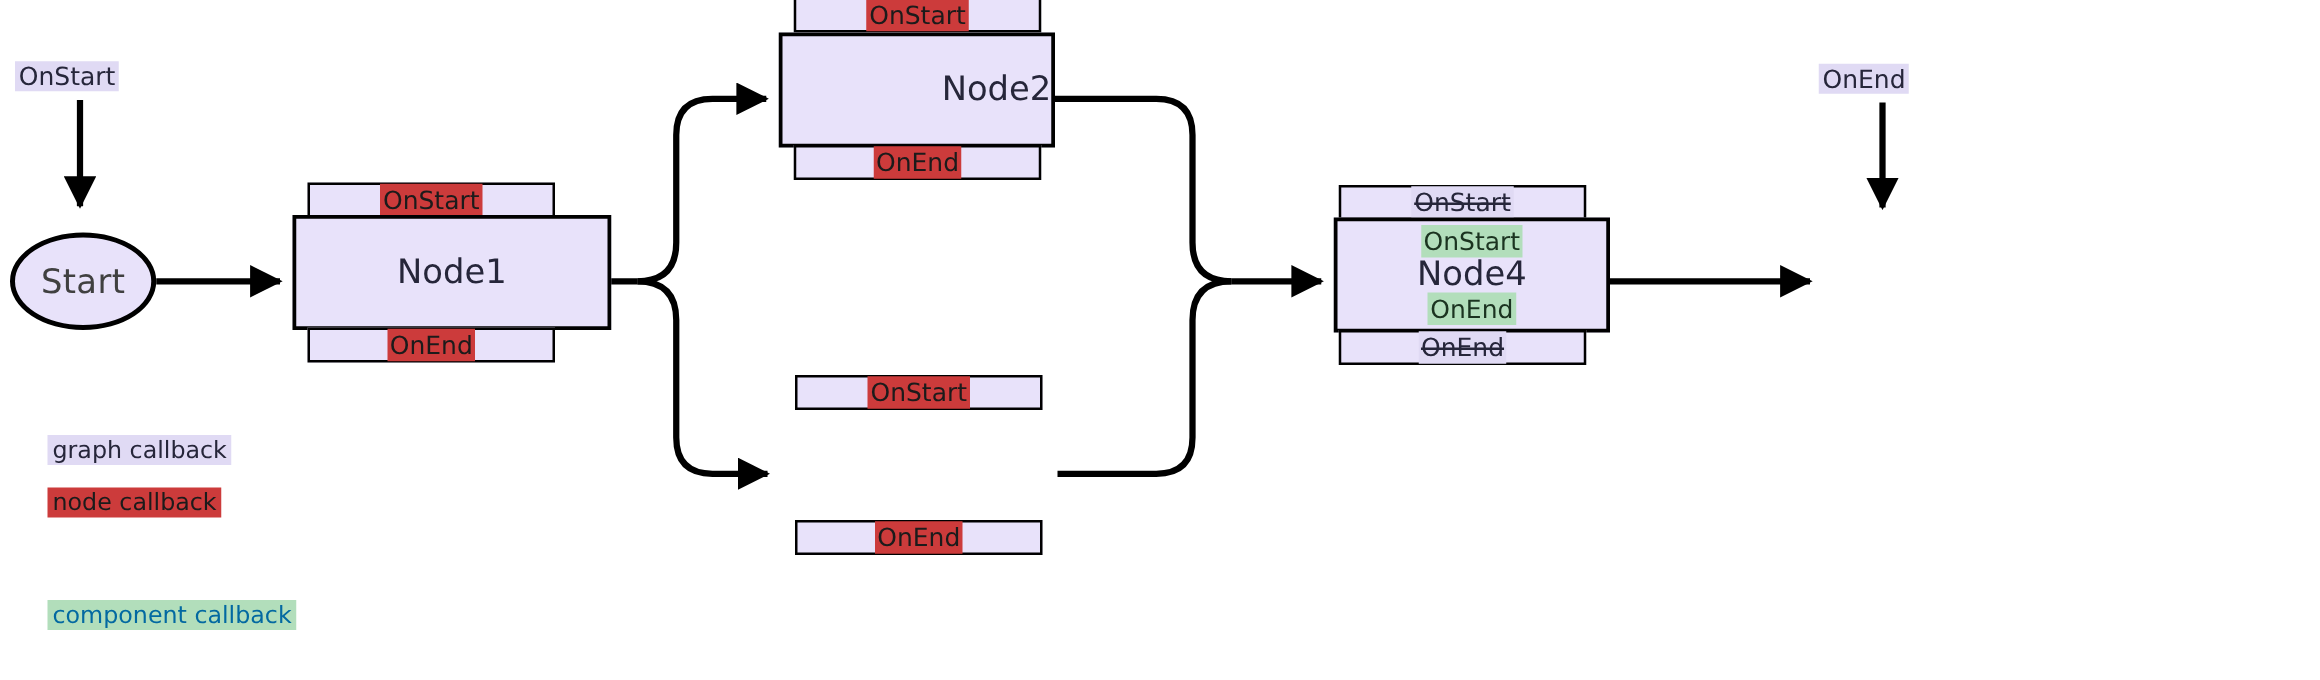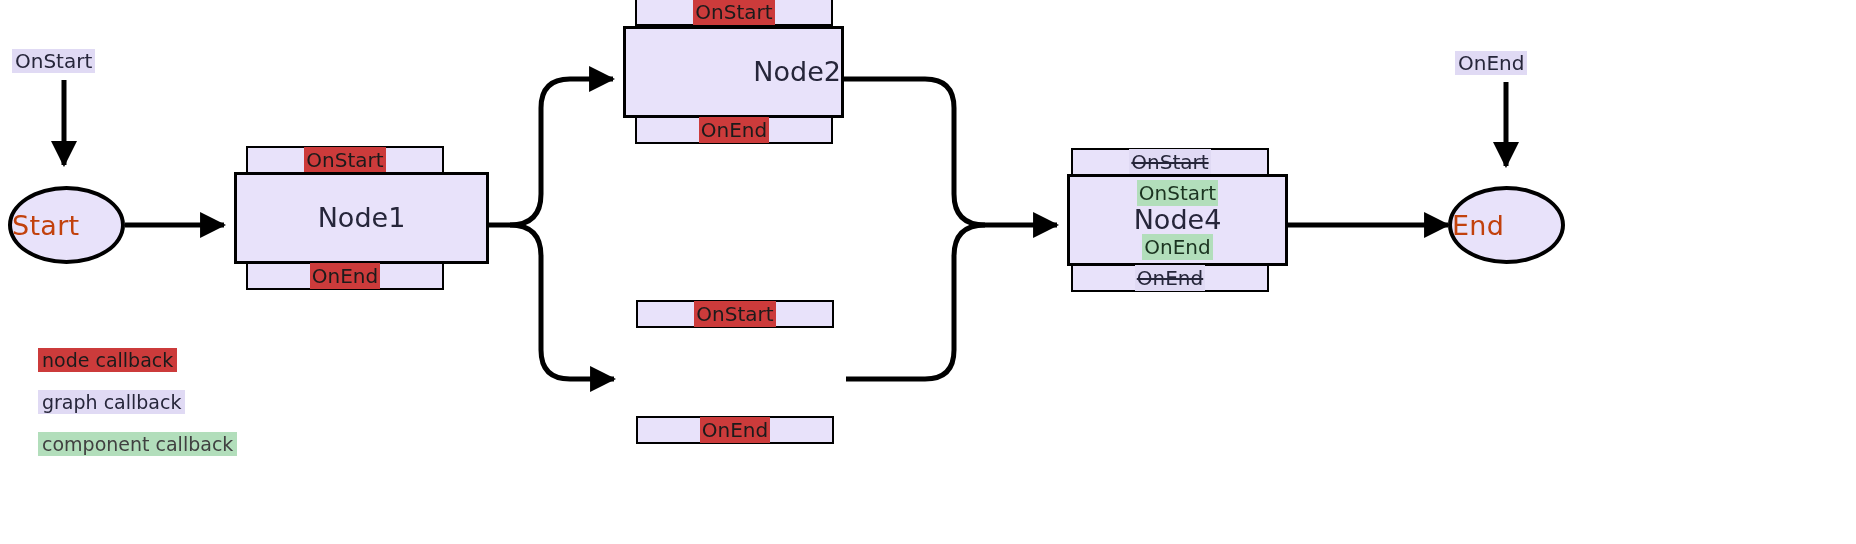--- a/index.html
+++ b/index.html
@@ -23,23 +23,23 @@
   
   .abs { position: absolute; box-sizing: border-box; }
 
   
   .terminal {
     background: #e8e2fa;
     border: 4px solid #000000;
     border-radius: 50%;
     display: flex;
     align-items: center;
-    justify-content: flex-start;
+    justify-content: center;
     font-size: 27px;
-    color: #c2410c;
+    color: #404040;
     letter-spacing: .3px;
   }
 
   
   .bar {
     background: #e8e2fa;
     border: 2.5px solid #000000;
     display: flex;
     align-items: center;
     justify-content: center;
@@ -83,21 +83,21 @@
   #legend { position: absolute; left: 38px; top: 348px; }
   .legend-row { margin-bottom: 18px; }
   .legend-chip {
     display: inline-block;
     font-size: 19px;
     padding: 1px 4px;
     white-space: nowrap;
   }
   .lg-graph     { background: #e0daf4; color: #26263a; }
   .lg-node      { background: #cc3b3b; color: #1b1b1b; }
-  .lg-component { background: #b2debb; color: #404040; }
+  .lg-component { background: #b2debb; color: #0369a1; margin-top: 48px; }
 
   
   #edges {
     position: absolute;
     left: 0; top: 0;
     width: 1856px; height: 544px;
     pointer-events: none;
   }
 </style>
 </head>
@@ -181,29 +181,26 @@
     <div class="abs mainbox" style="left:10px; top:26px; width:221px; height:92px; justify-content:center; gap:0px;">
       <span class="cb cb-component">OnStart</span>
       <span class="node-title">Node4</span>
       <span class="cb cb-component">OnEnd</span>
     </div>
     <div class="abs bar" style="left:14px; top:116px; width:198px; height:28px;">
       <span class="cb cb-graph struck">OnEnd</span>
     </div>
   </div>
 
-  <div class="abs terminal" style="left:1448px; top:186px; width:117px; height:78px;">
-    <span>End</span>
-  </div>
 
   <div id="legend">
     <div class="legend-row">
+      <span class="legend-chip lg-graph">graph callback</span>
+    </div>
+    <div class="legend-row">
       <span class="legend-chip lg-node">node callback</span>
-    </div>
-    <div class="legend-row">
-      <span class="legend-chip lg-graph">graph callback</span>
     </div>
     <div class="legend-row">
       <span class="legend-chip lg-component">component callback</span>
     </div>
   </div>
 
 </div>
 
 </body></html>

